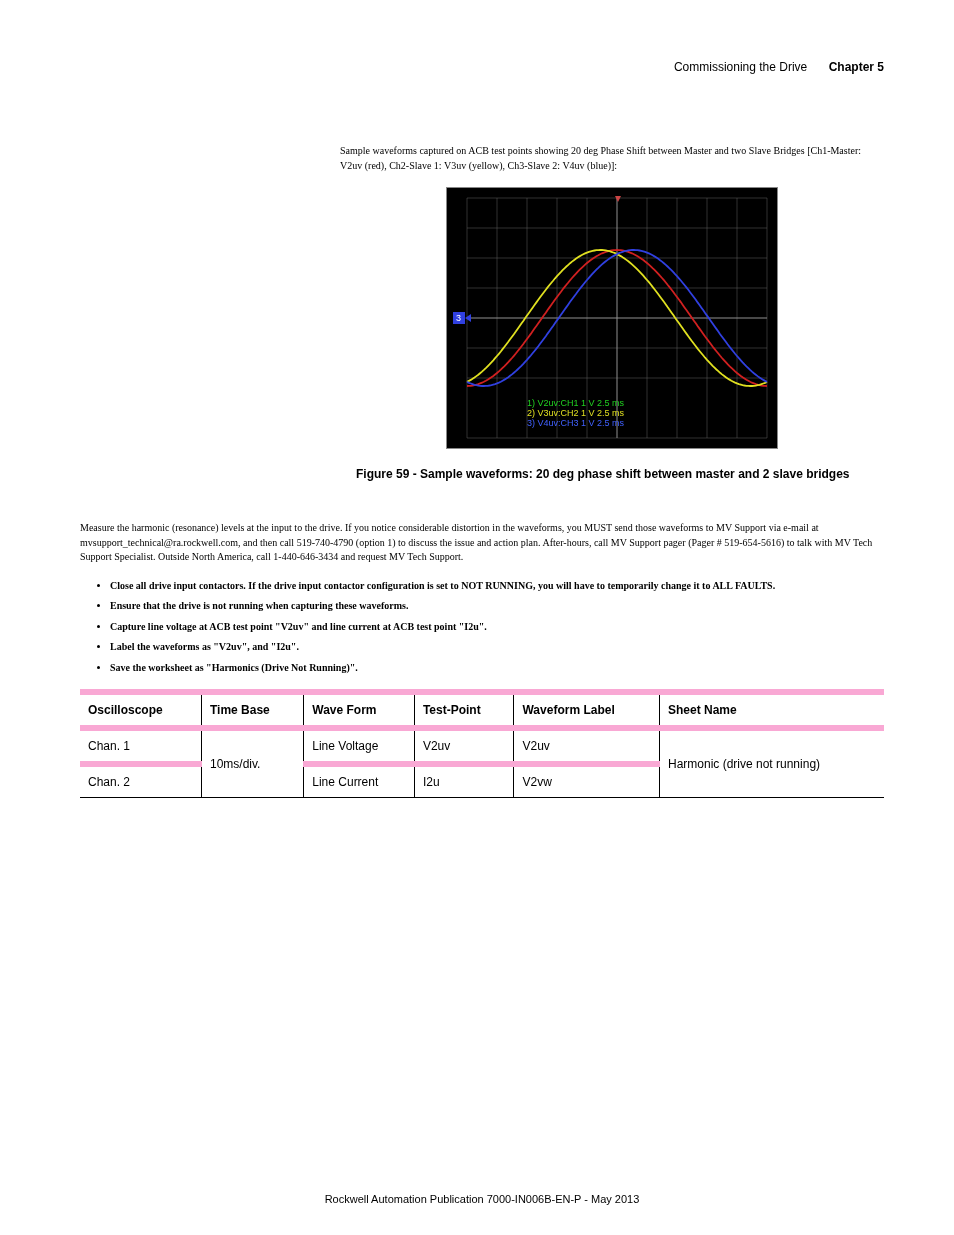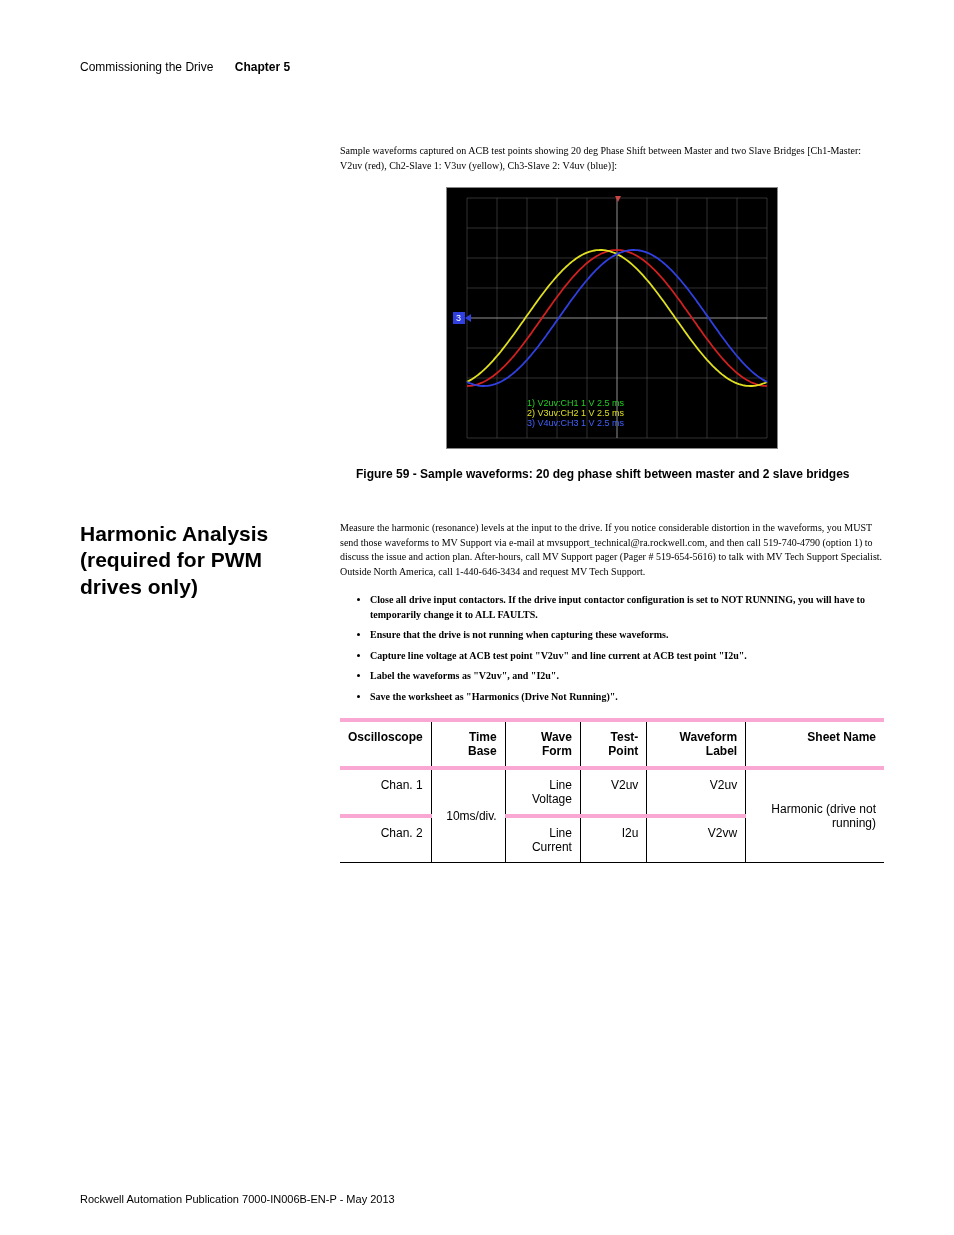--- a/index.html
+++ b/index.html
@@ -8,20 +8,21 @@
     font-family: Georgia, 'Times New Roman', serif;
     color: #000;
     background: #fff;
     width: 954px;
     height: 1235px;
     position: relative;
     box-sizing: border-box;
     padding: 60px 70px 40px 80px;
   }
   .header {
+    text-align: right;
     font-family: Arial, Helvetica, sans-serif;
     font-size: 12px;
     margin-bottom: 70px;
   }
   .header .section-title { font-weight: normal; }
   .header .chapter { font-weight: bold; margin-left: 18px; }
   .content-row {
     display: flex;
     gap: 30px;
   }
@@ -68,38 +69,38 @@
     margin-bottom: 6px;
     font-weight: bold;
   }
   table.osc {
     border-collapse: collapse;
     width: 100%;
     font-family: Arial, Helvetica, sans-serif;
     font-size: 12px;
   }
   table.osc th, table.osc td {
-    border-top: 4px solid #f9a8d4;
+    border-top: 6px solid #f9a8d4;
     border-bottom: 1px solid #000;
     border-left: none;
     border-right: none;
     padding: 8px 8px;
-    text-align: right;
+    text-align: left;
     vertical-align: top;
   }
   table.osc th { font-weight: bold; vertical-align: top; }
   table.osc .col-divider { border-right: 1px solid #000; }
   .footer {
     position: absolute;
     bottom: 30px;
     left: 80px;
     right: 70px;
     font-family: Arial, Helvetica, sans-serif;
     font-size: 11px;
-    text-align: left;
+    text-align: center;
   }
   .footer .pagenum {
     position: absolute;
     right: 0;
     font-weight: bold;
     font-size: 12px;
     margin-top: 48px;
   }
   
   .scope {
@@ -170,23 +171,20 @@
           <text x="80" y="228" font-family="Arial" font-size="9" fill="#e0e020">2) V3uv:CH2  1  V  2.5 ms</text>
           <text x="80" y="238" font-family="Arial" font-size="9" fill="#4060ff">3) V4uv:CH3  1  V  2.5 ms</text>
         </svg>
       </div>
     </div>
     <p class="figure-caption">Figure 59 - Sample waveforms: 20 deg phase shift between master and 2 slave bridges</p>
   </div>
 </div>
 
 <div class="content-row" style="margin-top:30px;">
-  <div class="left-col">
-    <h2 class="section-heading">Harmonic Analysis (required for PWM drives only)</h2>
-  </div>
   <div class="right-col">
     <p class="body-text">Measure the harmonic (resonance) levels at the input to the drive. If you notice considerable distortion in the waveforms, you MUST send those waveforms to MV Support via e-mail at mvsupport_technical@ra.rockwell.com, and then call 519-740-4790 (option 1) to discuss the issue and action plan. After-hours, call MV Support pager (Pager # 519-654-5616) to talk with MV Tech Support Specialist. Outside North America, call 1-440-646-3434 and request MV Tech Support.</p>
     <ul class="bullets">
       <li>Close all drive input contactors. If the drive input contactor configuration is set to NOT RUNNING, you will have to temporarily change it to ALL FAULTS.</li>
       <li>Ensure that the drive is not running when capturing these waveforms.</li>
       <li>Capture line voltage at ACB test point "V2uv" and line current at ACB test point "I2u".</li>
       <li>Label the waveforms as "V2uv", and "I2u".</li>
       <li>Save the worksheet as "Harmonics (Drive Not Running)".</li>
     </ul>
     <table class="osc">

